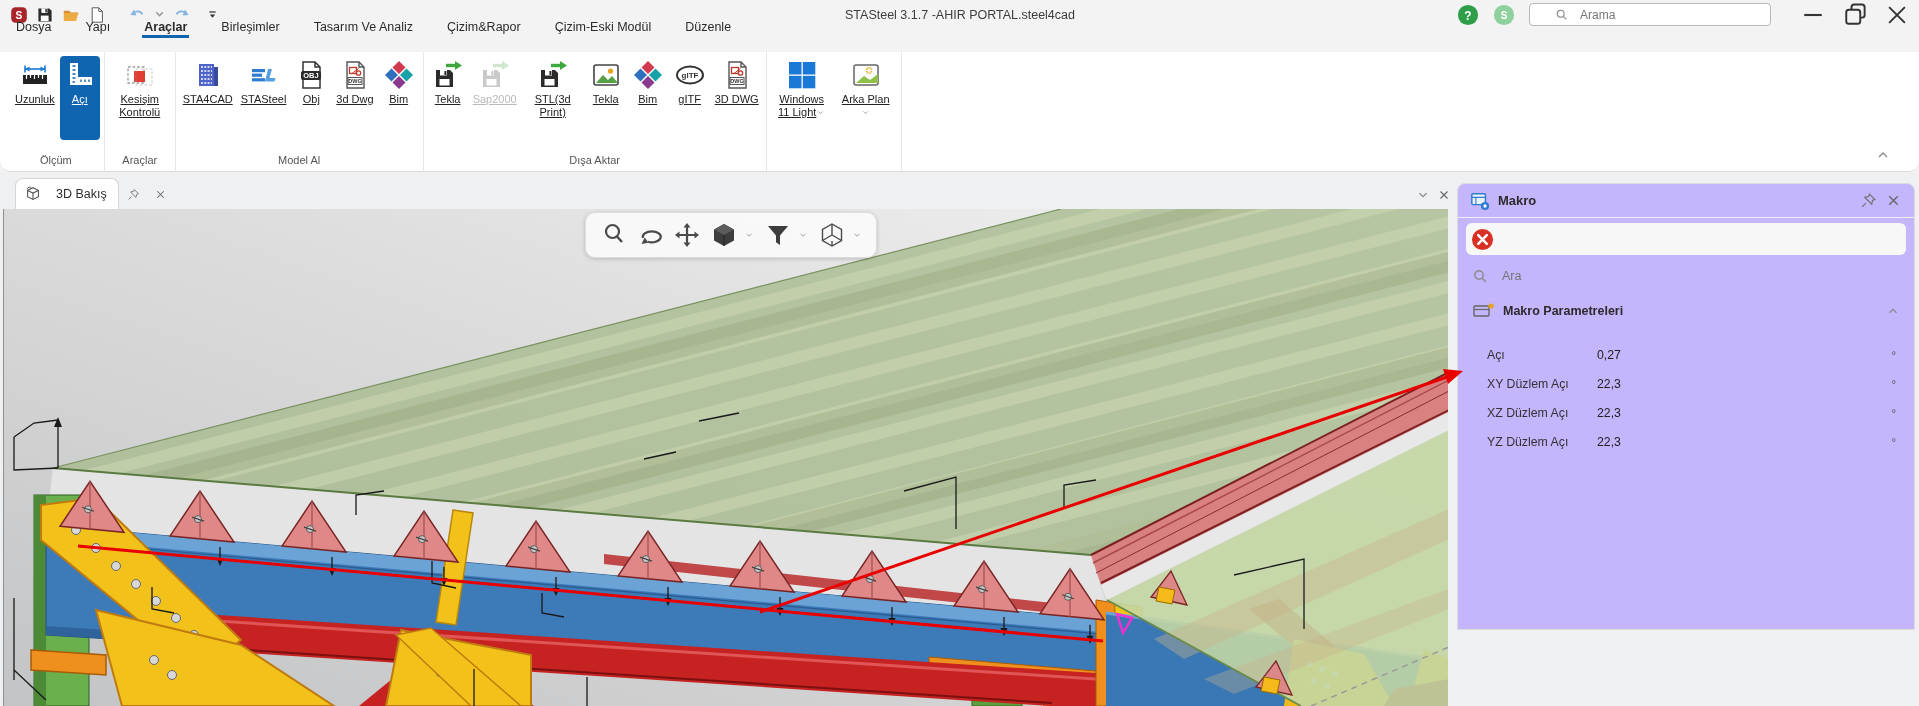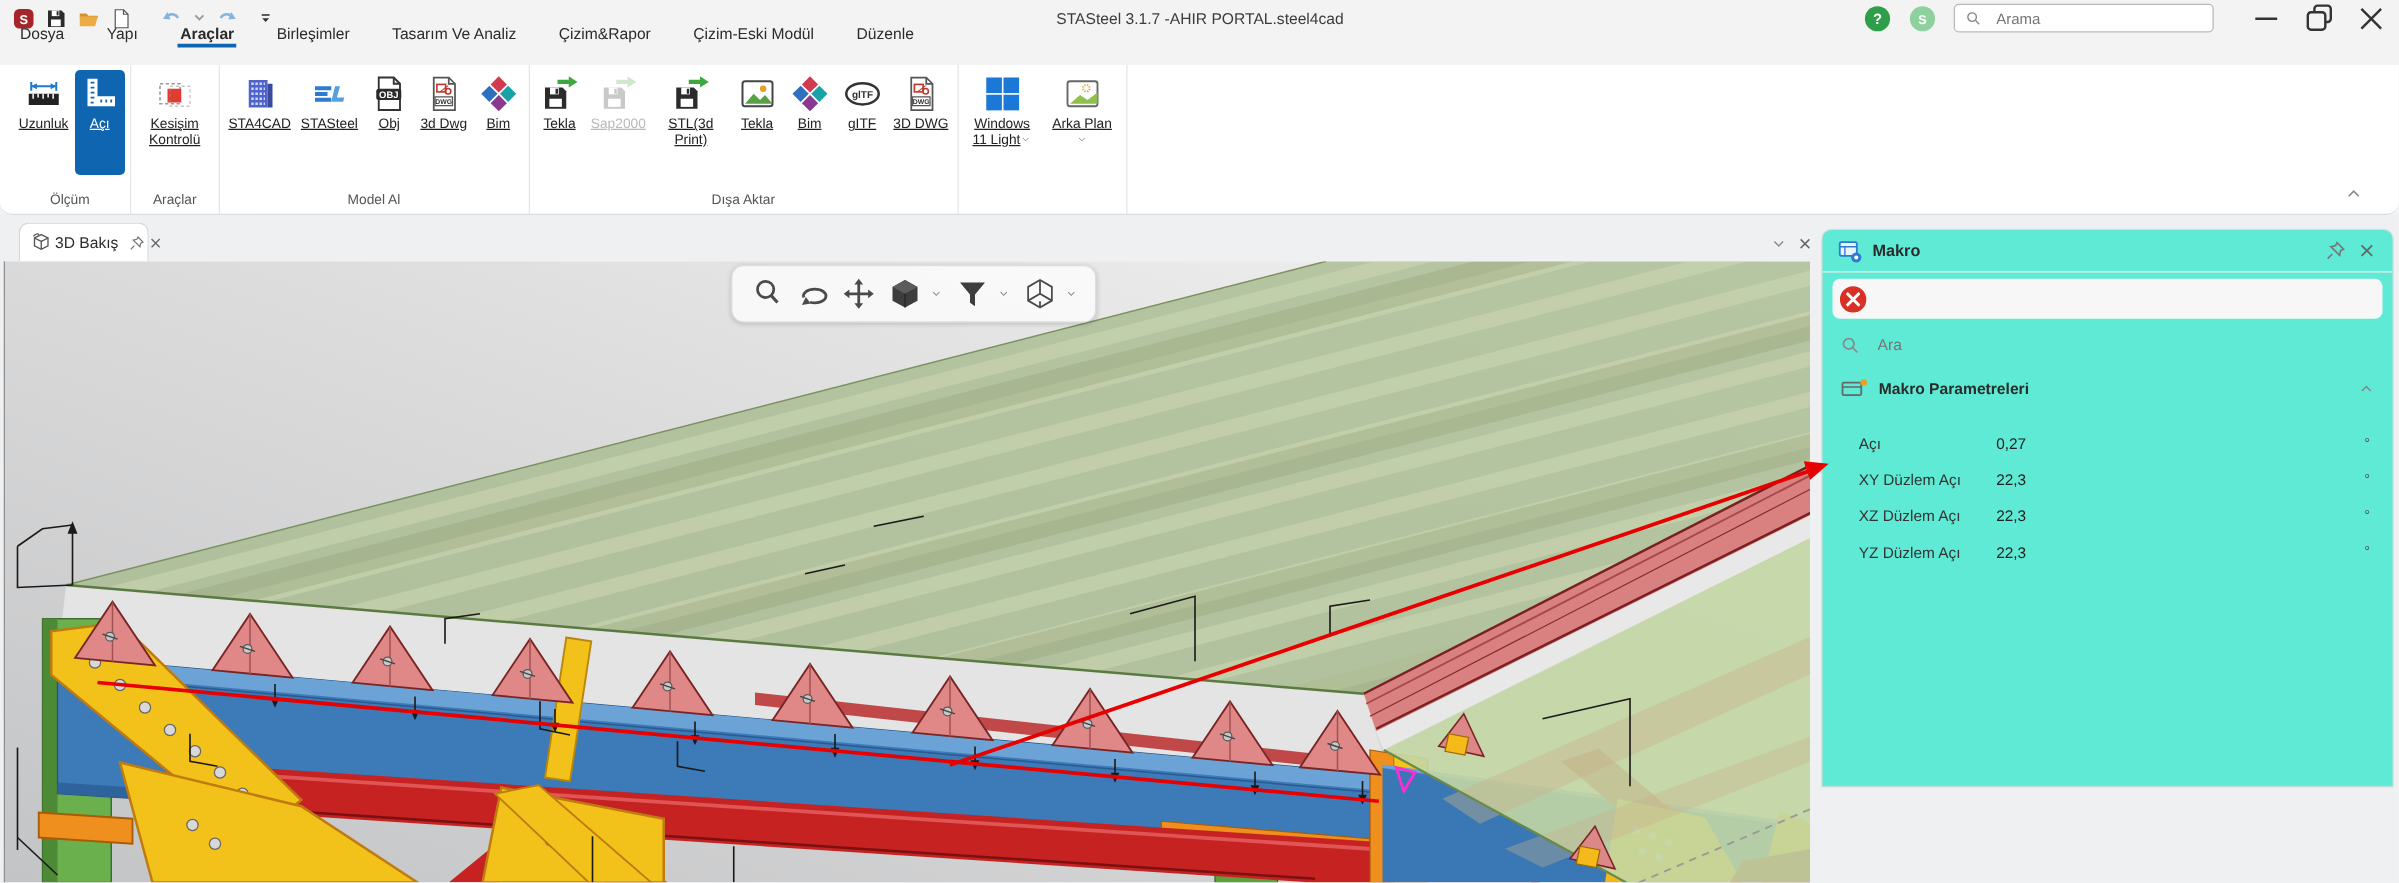--- a/index.html
+++ b/index.html
@@ -9,21 +9,21 @@
 
   
   .titlebar{position:absolute;left:0;top:0;width:1919px;height:29px;display:flex;align-items:center;}
   .qicons{display:flex;align-items:center;gap:8px;padding-left:10px;}
   .qicons .qi{width:18px;height:18px;display:inline-flex;}
   .qicons .qi.small{width:11px;height:11px;}
   .win-title{position:absolute;left:760px;width:400px;text-align:center;color:#3c3c3c;font-size:12.5px;}
   .tb-right{position:absolute;right:8px;top:0;height:29px;display:flex;align-items:center;gap:14px;}
   .circ{width:22px;height:22px;display:inline-flex;}
   .searchbox{width:190px;height:21px;border:1px solid #b9b9b9;border-radius:4px;background:#fff;
-             display:flex;align-items:center;padding:0 8px;gap:10px;}
+             display:flex;align-items:center;padding:0 25px;gap:10px;}
   .searchbox input{border:none;outline:none;font-family:inherit;font-size:12px;width:120px;background:transparent;color:#333;}
   .wbtn{width:28px;height:22px;display:inline-flex;align-items:center;justify-content:center;}
 
   
   .menubar{position:absolute;left:8px;top:15px;height:23px;display:flex;align-items:flex-end;gap:30px;padding-left:6px;}
   .menu-item{padding:0 2px 4px;color:#2b2b2b;cursor:default;}
   .menu-item.active{font-weight:bold;border-bottom:3px solid var(--accent);padding-bottom:1px;}
 
   
   .ribbon{position:absolute;left:0;top:52px;width:1919px;height:120px;background:#fff;
@@ -39,38 +39,38 @@
   .rbtn.disabled{color:#b9b9b9;}
   .rcaret{display:inline-block;width:9px;height:9px;vertical-align:-1px;}
   .ribbon-collapse{position:absolute;right:28px;top:95px;width:16px;height:16px;}
 
   
   .workspace{position:absolute;left:0;top:172px;width:1919px;height:534px;background:#eef0f2;}
 
   
   .viewtab{position:absolute;left:15px;top:178px;width:104px;height:31px;background:#fff;
            border:1px solid #d6d6d6;border-bottom:none;border-radius:8px 8px 0 0;
-           display:flex;align-items:center;padding:0 8px;gap:2px;box-sizing:border-box;}
+           display:flex;align-items:center;padding:0 8px;gap:14px;box-sizing:border-box;}
   .viewtab .ticon{width:18px;height:18px;flex:none;}
   .viewtab .tlabel{font-size:12.5px;color:#2d2d2d;white-space:nowrap;}
   .viewtab .tico-s{width:13px;height:13px;flex:none;}
   .strip-controls{position:absolute;left:1416px;top:188px;display:flex;gap:7px;}
   .strip-controls span{width:14px;height:14px;display:inline-flex;}
 
   
   .viewport{position:absolute;left:3px;top:209px;width:1445px;height:497px;
             border-left:1px solid #8f8f8f;box-sizing:border-box;overflow:hidden;}
   .vp-toolbar{position:absolute;left:585px;top:212px;width:292px;height:46px;background:rgba(250,250,250,.93);
               border:1px solid #ddd;border-radius:10px;box-shadow:0 1px 4px rgba(0,0,0,.18);
               display:flex;align-items:center;justify-content:space-around;padding:0 8px;box-sizing:border-box;z-index:20;}
   .tbi{width:26px;height:26px;display:inline-flex;position:relative;}
   .tb-chev{width:10px;height:10px;display:inline-flex;margin-left:-4px;}
 
   
-  .panel{position:absolute;left:1457px;top:183px;width:458px;height:447px;background:#5eead4;
+  .panel{position:absolute;left:1457px;top:183px;width:458px;height:447px;background:#c4b5fd;
          border:1px solid #dcdcdc;border-radius:8px 8px 0 0;box-sizing:border-box;z-index:10;}
   .panel-header{height:33px;display:flex;align-items:center;padding:0 12px;gap:8px;border-bottom:1px solid #efefef;}
   .panel-header .picon{width:20px;height:20px;flex:none;}
   .panel-title{font-weight:bold;font-size:13px;color:#2b2b2b;flex:1;}
   .ph-btn{width:17px;height:17px;display:inline-flex;}
   .panel-toolstrip{margin:5px 8px 0;height:32px;background:#f7f7f7;border-radius:6px;display:flex;align-items:center;padding:0 5px;}
   .redx{width:23px;height:23px;display:inline-flex;}
   .panel-search{display:flex;align-items:center;gap:12px;padding:13px 14px 10px;}
   .panel-search .mag{width:16px;height:16px;display:inline-flex;}
   .panel-search input{border:none;outline:none;font-family:inherit;font-size:12.5px;color:#333;width:300px;background:transparent;}

